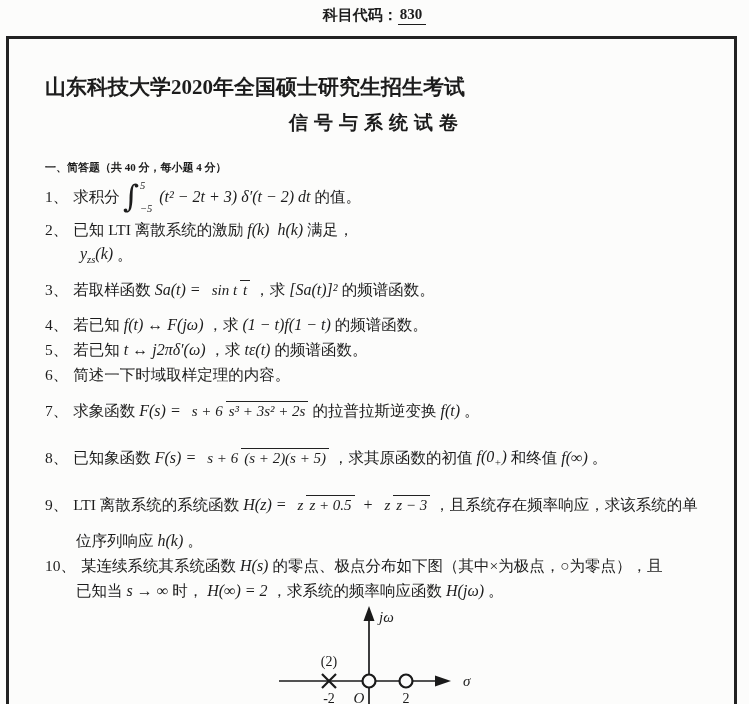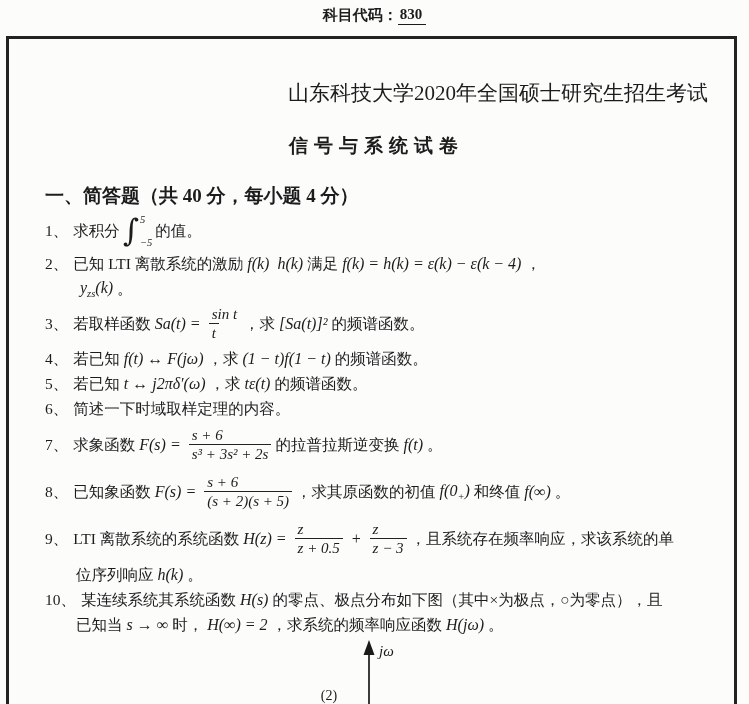--- a/index.html
+++ b/index.html
@@ -20,32 +20,32 @@
   .subject-code { border-bottom:1.5px solid #1c1c1c; padding:0 4px 1px 2px; }
   .notice { margin-left:24px; border-bottom:1.8px solid #1c1c1c; padding-bottom:1px; letter-spacing:1px; }
   
   .frame {
     position:absolute; left:6px; top:36px;
     width:731px; height:680px;
     border:3px solid #222; border-bottom:none;
     box-sizing:border-box;
     padding:20px 26px 0 36px;
   }
-  .paper-title { text-align:right; font-size:21px; font-weight:normal; margin-top:20px; }
-  .paper-subtitle { text-align:center; font-size:19px; font-weight:bold; letter-spacing:6px; margin-top:26px; }
-  .section-heading { margin-top:24px; font-size:19px; font-weight:bold; }
+  .paper-title { text-align:left; font-size:21px; font-weight:bold; margin-top:14px; }
+  .paper-subtitle { text-align:center; font-size:19px; font-weight:bold; letter-spacing:6px; margin-top:9px; }
+  .section-heading { margin-top:24px; font-size:11px; font-weight:bold; }
   
   .q { display:flex; align-items:center; font-size:15.5px; margin-top:3px; white-space:nowrap; min-height:22px; }
   .q-cont { padding-left:31px; }
   .qnum { margin-right:5px; }
   .cn { }
   .mi { font-style:italic; margin:0 4px; font-size:16px; }
   .mi sub, .mi sup { font-size:10.5px; }
   
-  .frac { display:inline-flex; flex-direction:column; align-items:flex-start; vertical-align:middle;
+  .frac { display:inline-flex; flex-direction:row; align-items:flex-end; vertical-align:middle;
           font-style:italic; font-size:15px; margin:0 4px; line-height:1.15; }
   .frac .den { border-top:1.3px solid #222; padding:1px 3px 0 3px; }
   .frac .num { padding:0 3px; }
   
   .int-wrap { display:inline-flex; align-items:center; margin:0 3px; }
   .int-sign { font-size:31px; line-height:0.9; font-family:"DejaVu Serif",serif; }
   .int-lims { display:flex; flex-direction:column; justify-content:space-between;
               height:34px; font-size:10.5px; font-style:italic; margin-left:1px; }
   .int-lims .up { align-self:flex-start; }
   .int-lims .lo { align-self:flex-start; }
@@ -71,30 +71,30 @@
   <div class="q" style="min-height:38px;">
     <span class="qnum">1、</span>
     <span class="cn">求积分</span>
     <span class="int-wrap">
       <span class="int-sign">∫</span>
       <span class="int-lims">
         <span class="up">5</span>
         <span class="lo">−5</span>
       </span>
     </span>
+    <span class="mi">(t² − 2t + 3) δ′(t − 2) dt</span>
     <span class="cn">的值。</span>
   </div>
 
   <div class="q">
     <span class="qnum">2、</span>
     <span class="cn">已知 LTI 离散系统的激励</span>
     <span class="mi">f(k)</span>
     <span class="mi">h(k)</span>
     <span class="cn">满足</span>
-    <span class="mi">f(k) = h(k) = ε(k) − ε(k − 4)</span>
     <span class="cn">，</span>
   </div>
   <div class="q q-cont">
     <span class="mi"><span>y</span><sub>zs</sub><span>(k)</span></span>
     <span class="cn">。</span>
   </div>
 
   <div class="q" style="min-height:42px;">
     <span class="qnum">3、</span>
     <span class="cn">若取样函数</span>

